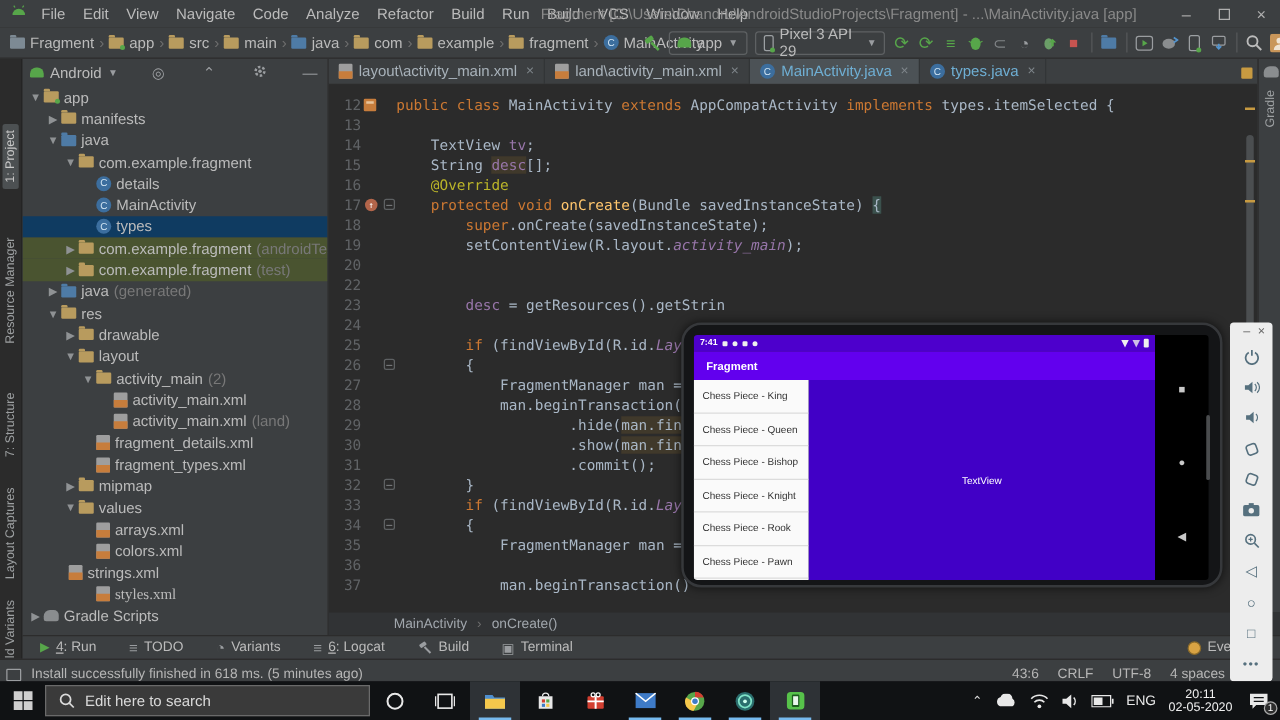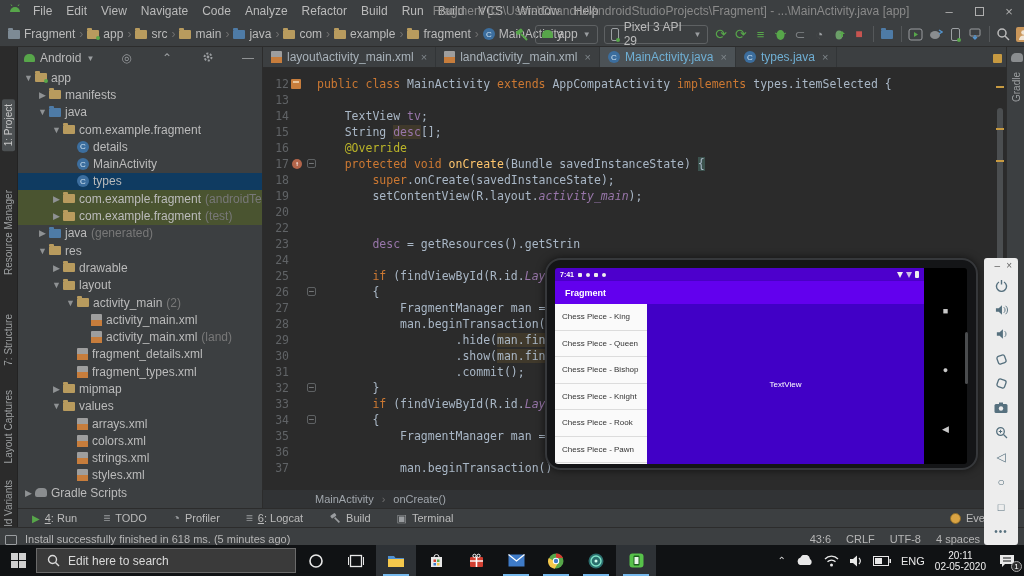--- a/index.html
+++ b/index.html
@@ -434,26 +434,26 @@
       <div class="trow" style="padding-left: 46px;">
         <span class="arrow"></span>
         <span class="ticon xml-ic"></span>
         <span class="tlabel">arrays.xml</span>
       </div>
       <div class="trow" style="padding-left: 46px;">
         <span class="arrow"></span>
         <span class="ticon xml-ic"></span>
         <span class="tlabel">colors.xml</span>
       </div>
-      <div class="trow" style="padding-left: 46px;">
+      <div class="trow" style="padding-left: 24px;">
         <span class="arrow"></span>
         <span class="ticon xml-ic"></span>
         <span class="tlabel">strings.xml</span>
       </div>
-      <div class="trow" style="padding-left: 46px;">
+      <div class="trow" style="padding-left: 46px; font-family: Liberation Serif, serif;">
         <span class="arrow"></span>
         <span class="ticon xml-ic"></span>
         <span class="tlabel">styles.xml</span>
       </div>
       <div class="trow" style="padding-left: 4px;">
         <span class="arrow">▶</span>
         <span class="ticon gradle-ic"></span>
         <span class="tlabel">Gradle Scripts</span>
       </div>
     </div>
@@ -537,21 +537,21 @@
       <span class="btool">
         <span style="color:#57A64A;font-size:10px">▶</span>
         <span><span class="u">4</span>: Run</span>
       </span>
       <span class="btool">
         <span style="color:#9A9DA0;font-size:12px">≡</span>
         <span>TODO</span>
       </span>
       <span class="btool">
         <span style="color:#9A9DA0;font-size:12px">◔</span>
-        <span>Profiler</span>
+        <span>Variants</span>
       </span>
       <span class="btool">
         <span style="color:#9A9DA0;font-size:12px">≡</span>
         <span><span class="u">6</span>: Logcat</span>
       </span>
       <span class="btool">
         <svg width="12" height="12" viewBox="0 0 15 15">
           <rect x="2" y="3" width="7" height="4" rx="1" fill="#9A9DA0" transform="rotate(-35 5 5)"></rect>
           <line x1="7" y1="7" x2="13" y2="13" stroke="#9A9DA0" stroke-width="2"></line>
         </svg>

